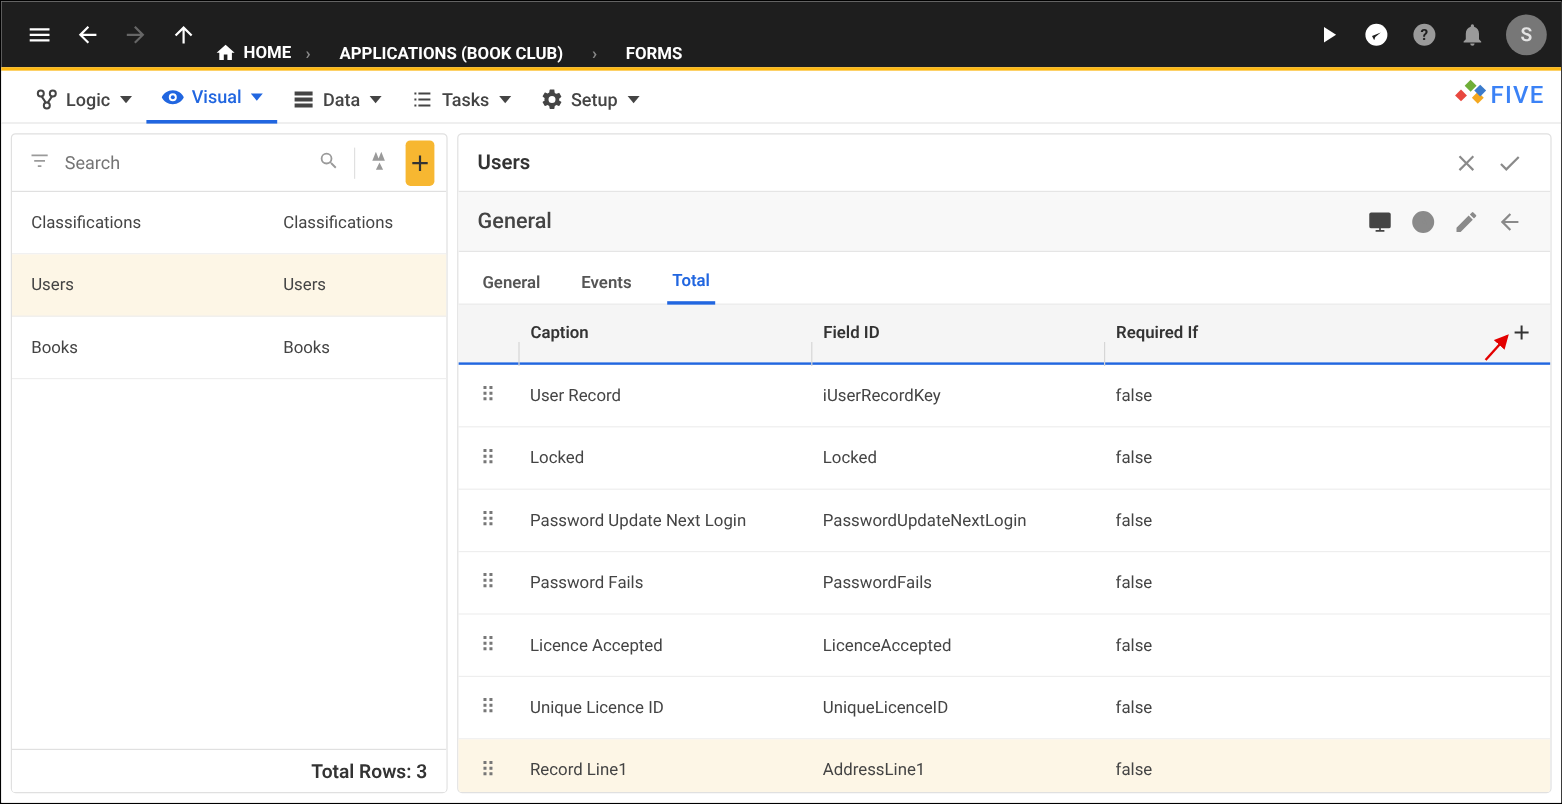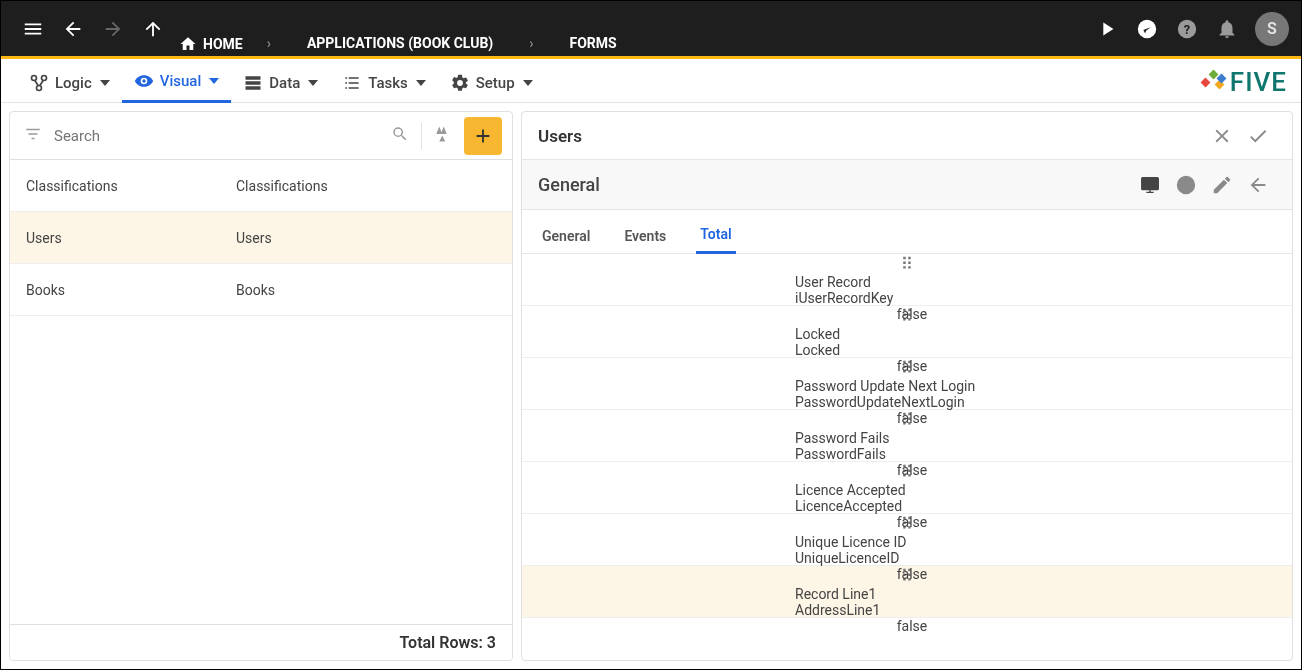--- a/index.html
+++ b/index.html
@@ -2,45 +2,45 @@
 <html><head>
 <meta charset="utf-8">
 <style>
   * { box-sizing: border-box; margin: 0; padding: 0; font-family: Roboto, "Segoe UI", Arial, sans-serif; }
   html, body { width: 1302px; height: 670px; overflow: hidden; background:#fff; }
   body { border:1px solid #000; }
   .topbar { height:55px; background:#1e1e1e; display:flex; align-items:center; color:#fff; padding:0 12px; }
   .top-accent { height:3px; background:#fdb813; }
   .topbar .icon-btn { width:40px; height:40px; display:flex; align-items:center; justify-content:center; color:#fff; cursor:pointer; }
   .topbar .icon-btn.dim { color:#666; }
-  .bc { display:flex; align-items:flex-start; gap:12px; font-size:14px; font-weight:700;margin-top:31px; }
+  .bc { display:flex; align-items:flex-end; gap:0; font-size:14px; font-weight:700;margin-top:31px; }
   .bc .seg { padding:0 12px; cursor:pointer; }
   .bc .chev { color:#888; }
   .topbar .spacer { flex:1; }
   .avatar { width:34px; height:34px; border-radius:50%; background:#777; display:flex; align-items:center; justify-content:center; font-weight:600; font-size:16px; color:#e4e4e4; margin-left:8px; }
   .iconsvg { width:22px; height:22px; fill:currentColor; }
   .iconsvg-sm { width:18px; height:18px; fill:currentColor; }
 
   .menubar { height:44px; background:#fff; display:flex; align-items:flex-end; padding:0 16px; position:relative; border-bottom:1px solid #e4e4e4;}
   .menubar .mitem { display:flex; align-items:center; gap:6px; padding:10px 12px 9px; color:#444; font-size:15px; cursor:pointer; font-weight:500; }
   .menubar .mitem.active { color:#2166e0; border-bottom:3px solid #2166e0; margin-bottom:-1px;}
   .menubar .mitem.active .tri { border-top-color:#2166e0;}
   .menubar .mitem .icon { width:20px; height:20px; color:#444; }
   .menubar .mitem.active .icon { color:#2166e0; }
   .tri { width:0;height:0;border-left:5px solid transparent;border-right:5px solid transparent;border-top:6px solid #444; display:inline-block; margin-left:2px;}
-  .brand { position:absolute; right:14px; top:8px; display:flex; align-items:center; gap:6px; color:#0f766e; font-weight:500; font-size:26px; letter-spacing:1px;}
+  .brand { position:absolute; right:14px; top:8px; display:flex; align-items:center; gap:6px; color:#3b82f6; font-weight:500; font-size:20px; letter-spacing:1px;}
   .brand-logo { position:relative; width:22px; height:22px; }
   .brand-logo span{ position:absolute; width:7px; height:7px; display:block;}
   .brand-logo .b1{top:0;left:8px;background:#6fae38;transform:rotate(45deg);}
   .brand-logo .b2{top:8px;left:0;background:#e8483f;transform:rotate(45deg);}
   .brand-logo .b3{top:10px;left:14px;background:#f4a81f;transform:rotate(45deg);}
   .brand-logo .b4{top:4px;left:16px;background:#3b7bcc;transform:rotate(45deg);}
 
   .content { display:flex; height:calc(100% - 102px); padding:8px; gap:8px; background:#fff;}
-  .leftpanel { width:504px; background:#fff; border:1px solid #e0e0e0; border-radius:4px; display:flex; flex-direction:column; position:relative; overflow:hidden;}
+  .leftpanel { width:364px; background:#fff; border:1px solid #e0e0e0; border-radius:4px; display:flex; flex-direction:column; position:relative; overflow:hidden;}
   .searchbar { height:48px; border-bottom:1px solid #e0e0e0; display:flex; align-items:center; padding:0 10px; gap:8px;}
   .searchbar input { flex:1; border:none; outline:none; font-size:15px; color:#555; background:transparent;}
   .searchbar .sbtn { color:#9a9a9a; cursor:pointer; padding:4px; }
   .searchbar .divider { width:1px; height:26px; background:#e0e0e0;}
   .addbtn { width:38px; height:38px; background:#f7b731; border-radius:4px; display:flex; align-items:center; justify-content:center; cursor:pointer; }
   .addbtn svg{width:22px;height:22px;fill:#333;}
   .list-head { display:flex; height:48px; align-items:center; font-weight:600; color:#333; font-size:14px; border-bottom:2.5px solid #2166e0;}
   .list-head .c1{width:210px;padding-left:16px;position:relative;}
   .list-head .c2{flex:1;padding-left:16px;position:relative;}
   .list-head .c2::before{content:"";position:absolute;left:0;top:14px;height:20px;width:1px;background:#d6d6d6;}
@@ -60,21 +60,21 @@
   .tab{ padding:10px 4px 9px; font-size:14px; color:#555; font-weight:600; cursor:pointer;}
   .tab.active{ color:#2166e0; border-bottom:3px solid #2166e0; margin-bottom:-1px;}
   .field-head{ height:50px; background:#f5f5f5; border-bottom:2.5px solid #2166e0; display:flex; align-items:center; font-weight:600; font-size:14px; color:#333; position:relative;}
   .colgrip{width:50px;}
   .colcap{width:244px;padding-left:10px;position:relative;}
   .colfid{width:244px;padding-left:10px;position:relative;}
   .colreq{flex:1;padding-left:10px;position:relative;}
   .field-head .colcap::before,.field-head .colfid::before,.field-head .colreq::before{content:"";position:absolute;left:0;top:15px;height:20px;width:1px;background:#d6d6d6;}
   .field-head .plus{position:absolute;right:14px;top:13px;cursor:pointer;color:#333;}
   .field-body{ overflow-y:auto; flex:1;}
-  .frow{ display:flex; align-items:center; height:52px; border-bottom:1px solid #eee; font-size:14px; color:#444; cursor:pointer;flex-direction:column;}
+  .frow{ display:flex; align-items:center; height:52px; border-bottom:1px solid #eee; font-size:14px; color:#444; cursor:pointer;}
   .frow.hl{background:#fdf6e6;}
   .grip{ color:#777; display:inline-block; width:14px; text-align:center;}
   .grip::before{content:"⠿"; font-size:17px;}
   .colgrip{display:flex;justify-content:center;}
 
   .arrow-annot{ position:absolute; right:24px; top:16px; pointer-events:none; }
   .arrow-annot svg{overflow:visible;}
   ::-webkit-scrollbar{width:10px;background:#f0f0f0;}
   ::-webkit-scrollbar-thumb{background:#bdbdbd;border-radius:4px;}
 </style>
@@ -270,20 +270,39 @@
           <svg class="iconsvg" viewBox="0 0 24 24">
             <path fill="currentColor" d="M20 11H7.83l5.59-5.59L12 4l-8 8 8 8 1.41-1.41L7.83 13H20z"></path>
           </svg>
         </div>
     </div>
     <div class="tabs">
       <div class="tab">General</div>
       <div class="tab">Events</div>
       <div class="tab active">Total</div>
     </div>
+    <div class="field-head">
+      <div class="colgrip"></div>
+      <div class="colcap">Caption</div>
+      <div class="colfid">Field ID</div>
+      <div class="colreq">Required If</div>
+      <div class="plus"><svg width="20" height="20" viewBox="0 0 24 24">
+            <path fill="currentColor" d="M19 13h-6v6h-2v-6H5v-2h6V5h2v6h6z"></path>
+          </svg></div>
+      <div class="arrow-annot">
+        <svg width="30" height="30">
+            <defs>
+              <marker id="ah" markerWidth="6" markerHeight="6" refX="5" refY="3" orient="auto">
+                <path d="M0,0 L6,3 L0,6 Z" fill="#e30000"></path>
+              </marker>
+            </defs>
+            <line x1="0" y1="30" x2="18" y2="10" stroke="#e30000" stroke-width="2" marker-end="url(#ah)"></line>
+          </svg>
+      </div>
+    </div>
     <div class="field-body" id="field-rows">
         <div class="frow">
           <div class="colgrip">
             <span class="grip"></span>
           </div>
           <div class="colcap">User Record</div>
           <div class="colfid">iUserRecordKey</div>
           <div class="colreq">false</div>
         </div>
         <div class="frow">

